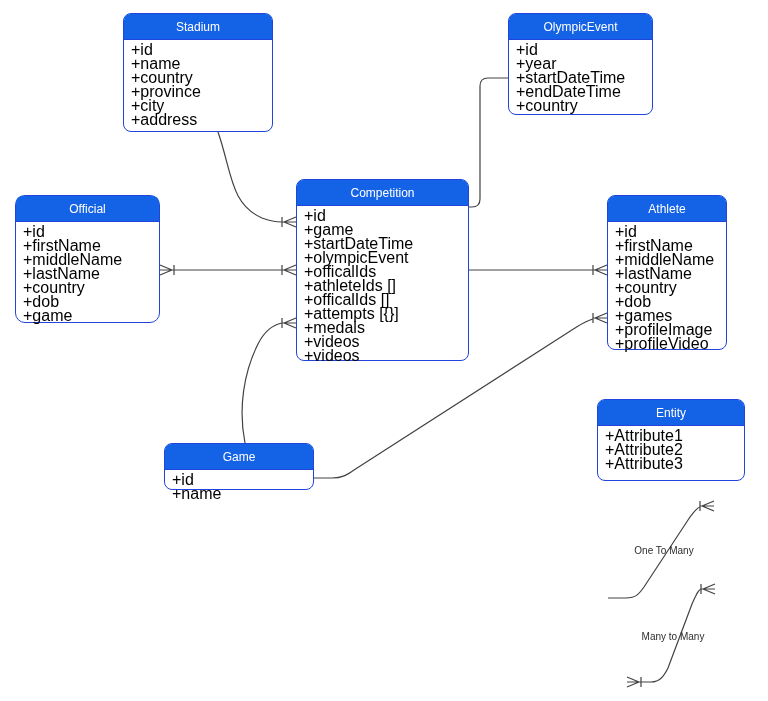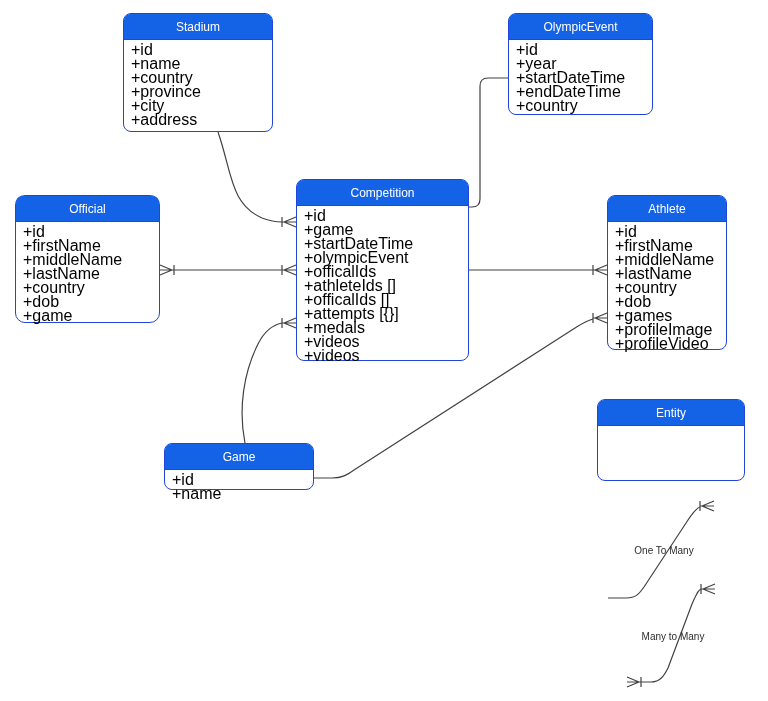--- a/index.html
+++ b/index.html
@@ -178,15 +178,20 @@
   <div class="entity-box" style="left:164px; top:443px; width:150px; height:47px;">
     <div class="entity-header">Game</div>
     <div class="entity-body">
         <div class="attr-row">+id</div>
         <div class="attr-row">+name</div>
       </div>
   </div>
 
   <div class="entity-box" style="left:597px; top:399px; width:148px; height:82px;">
     <div class="entity-header">Entity</div>
+    <div class="entity-body">
+        <div class="attr-row">+Attribute1</div>
+        <div class="attr-row">+Attribute2</div>
+        <div class="attr-row">+Attribute3</div>
+      </div>
   </div>
 
 </div>
 
 </body></html>

